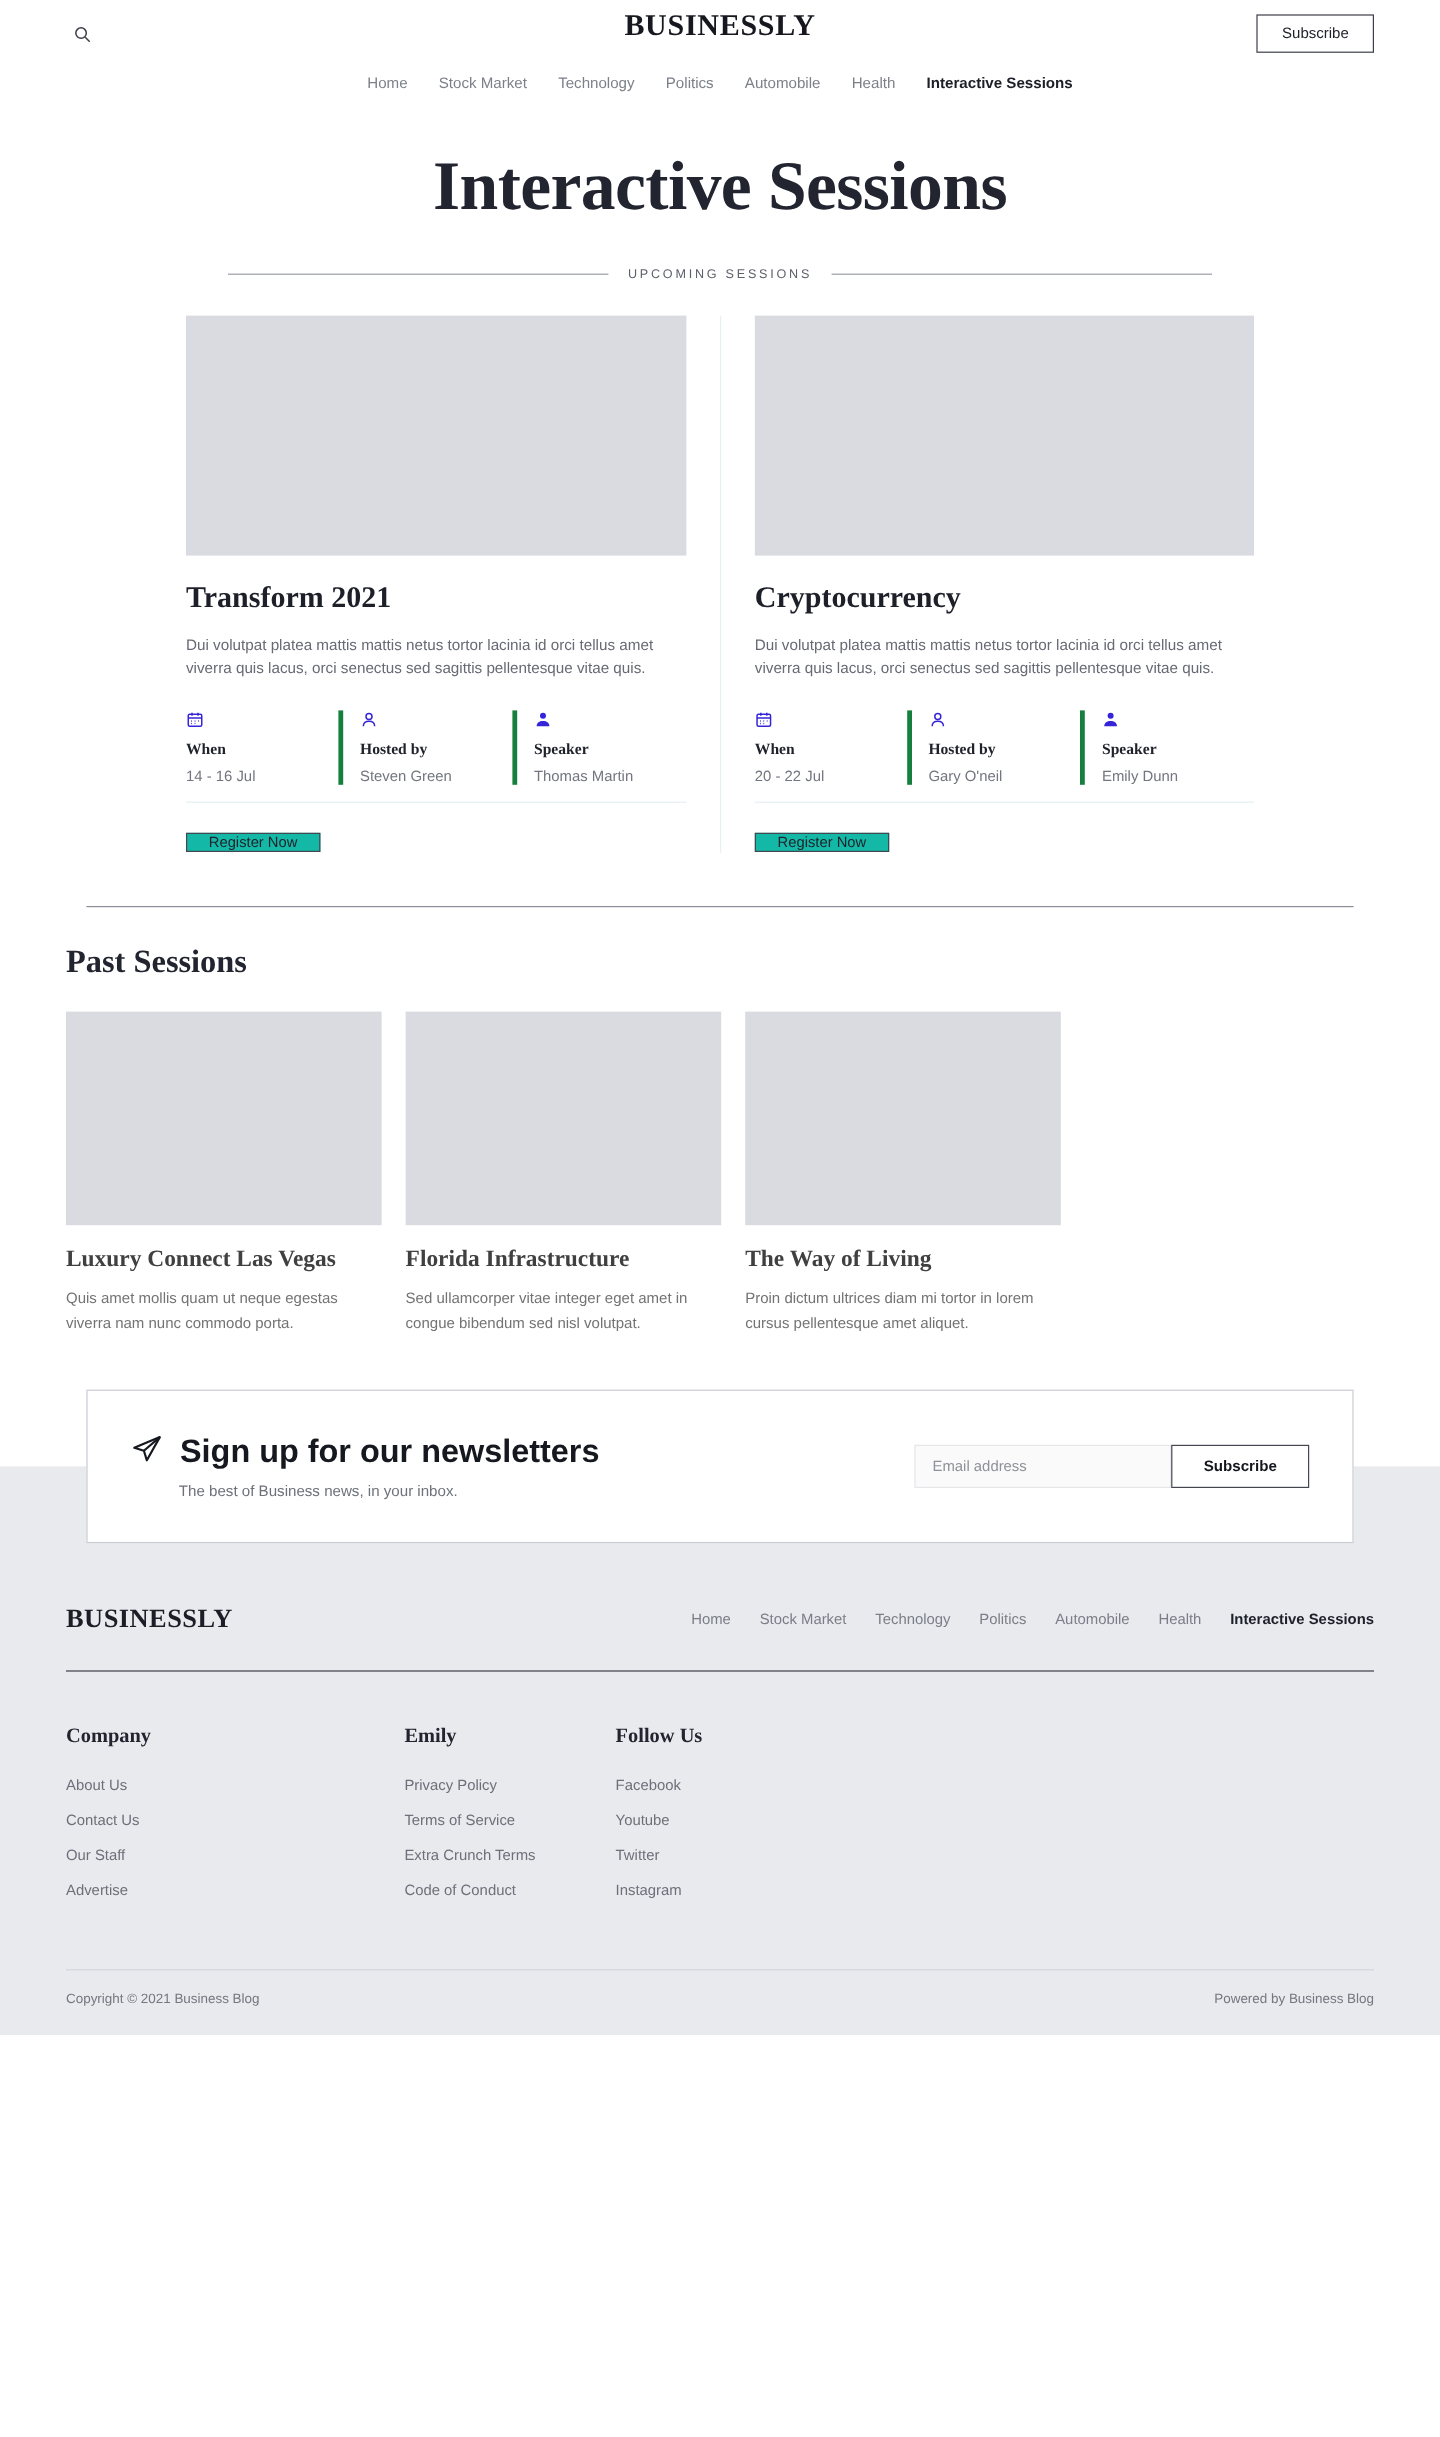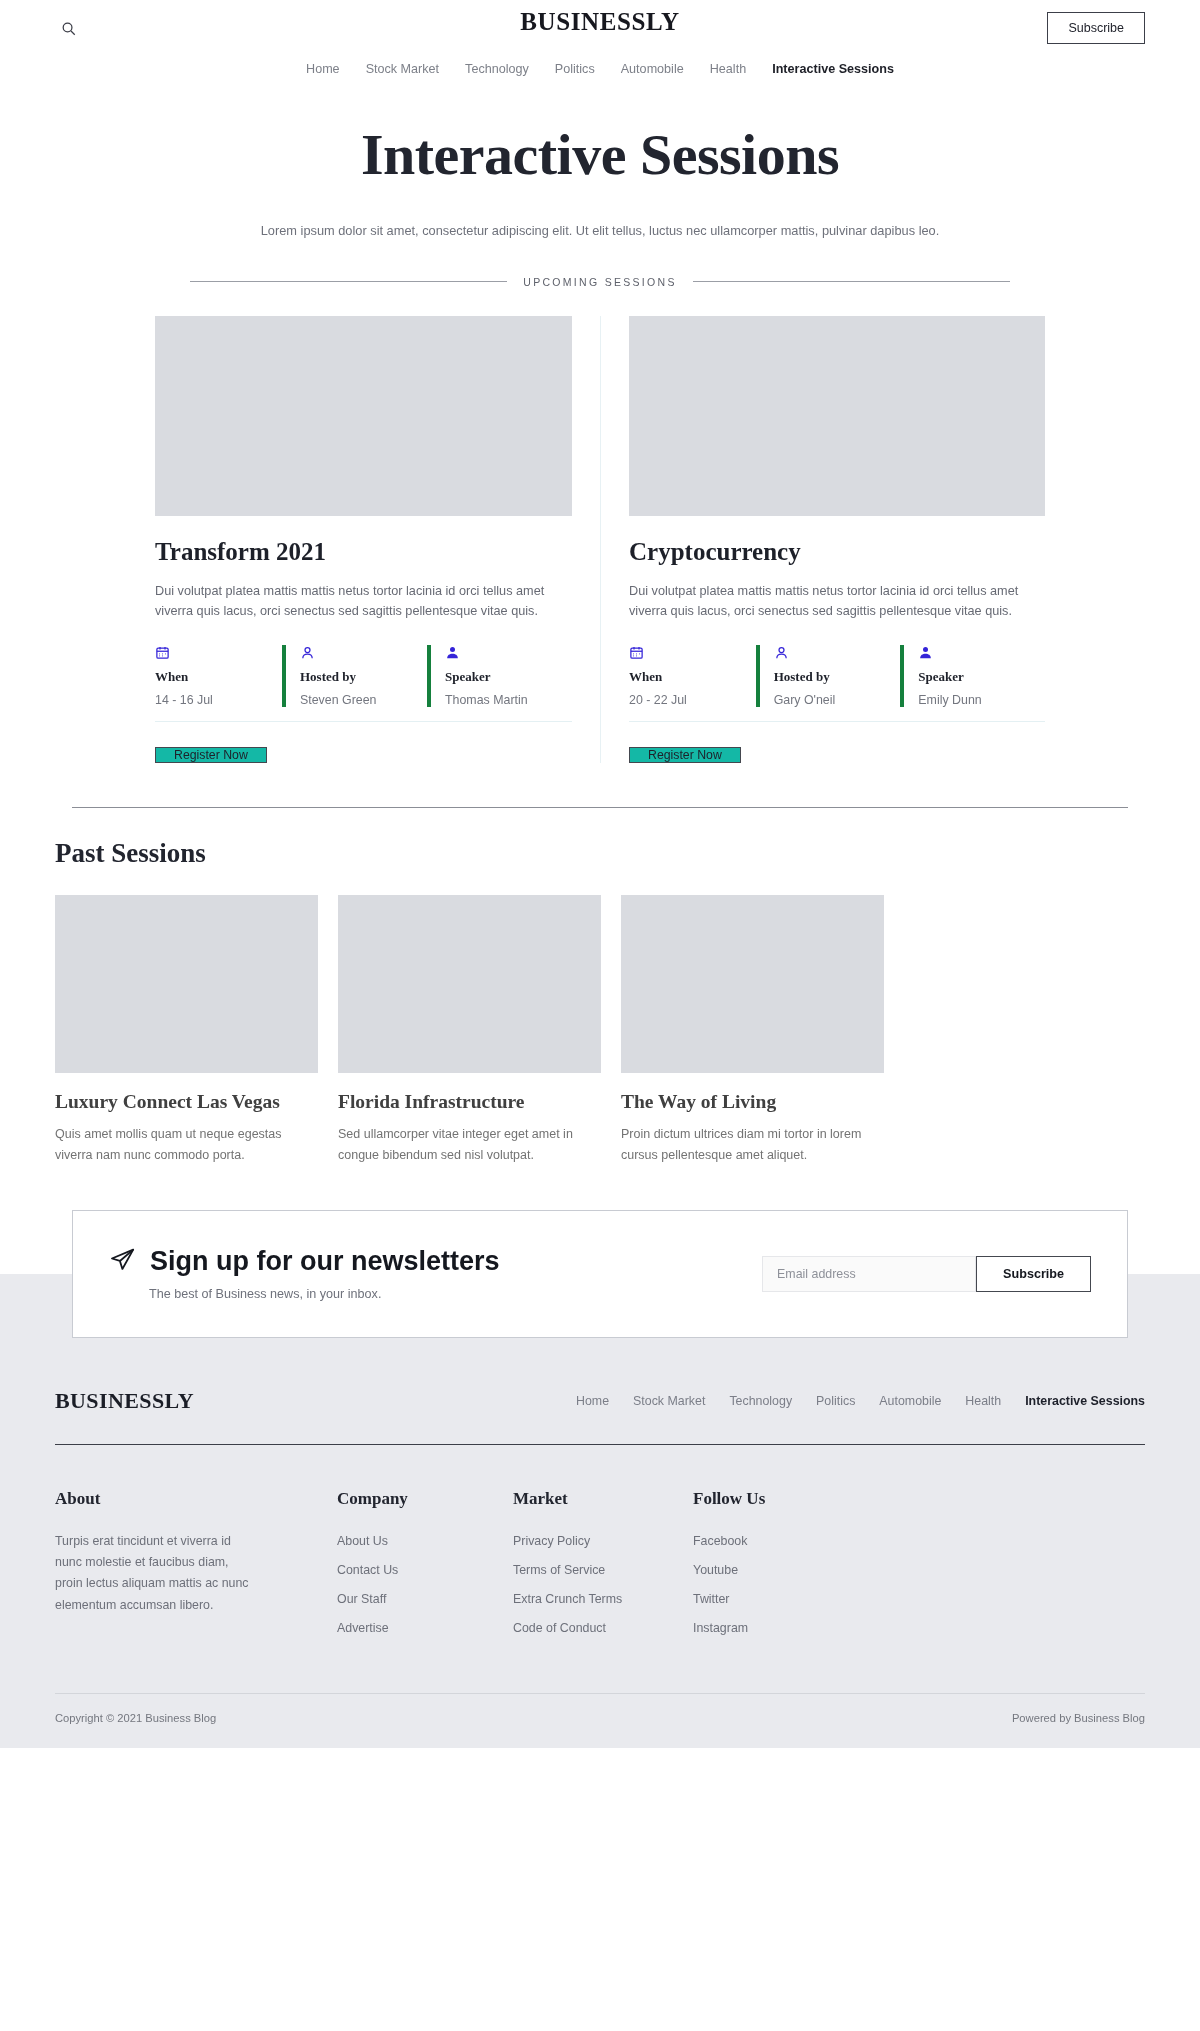--- a/index.html
+++ b/index.html
@@ -395,21 +395,20 @@
     <a>Stock Market</a>
     <a>Technology</a>
     <a>Politics</a>
     <a>Automobile</a>
     <a>Health</a>
     <a class="active">Interactive Sessions</a>
   </nav>
 
   <section class="hero">
     <h1>Interactive Sessions</h1>
-    <p>Lorem ipsum dolor sit amet, consectetur adipiscing elit. Ut elit tellus, luctus nec ullamcorper mattis, pulvinar dapibus leo.</p>
   </section>
 
   <div class="rule-label">
     <span class="line"></span>
     <span class="txt">UPCOMING SESSIONS</span>
     <span class="line"></span>
   </div>
 
   <section class="upcoming">
 
@@ -562,37 +561,33 @@
           <a>Automobile</a>
           <a>Health</a>
           <a class="active">Interactive Sessions</a>
         </nav>
       </div>
 
       <div class="footer-hr"></div>
 
       <div class="footer-cols">
 
-        <div class="fcol">
-          <h4>About</h4>
-          <p class="ftext">Turpis erat tincidunt et viverra id nunc molestie et faucibus diam, proin lectus aliquam mattis ac nunc elementum accumsan libero.</p>
-        </div>
 
         <div class="fcol">
           <h4>Company</h4>
           <ul>
             <li><a>About Us</a></li>
             <li><a>Contact Us</a></li>
             <li><a>Our Staff</a></li>
             <li><a>Advertise</a></li>
           </ul>
         </div>
 
         <div class="fcol">
-          <h4>Market</h4>
+          <h4>Emily</h4>
           <ul>
             <li><a>Privacy Policy</a></li>
             <li><a>Terms of Service</a></li>
             <li><a>Extra Crunch Terms</a></li>
             <li><a>Code of Conduct</a></li>
           </ul>
         </div>
 
         <div class="fcol">
           <h4>Follow Us</h4>

